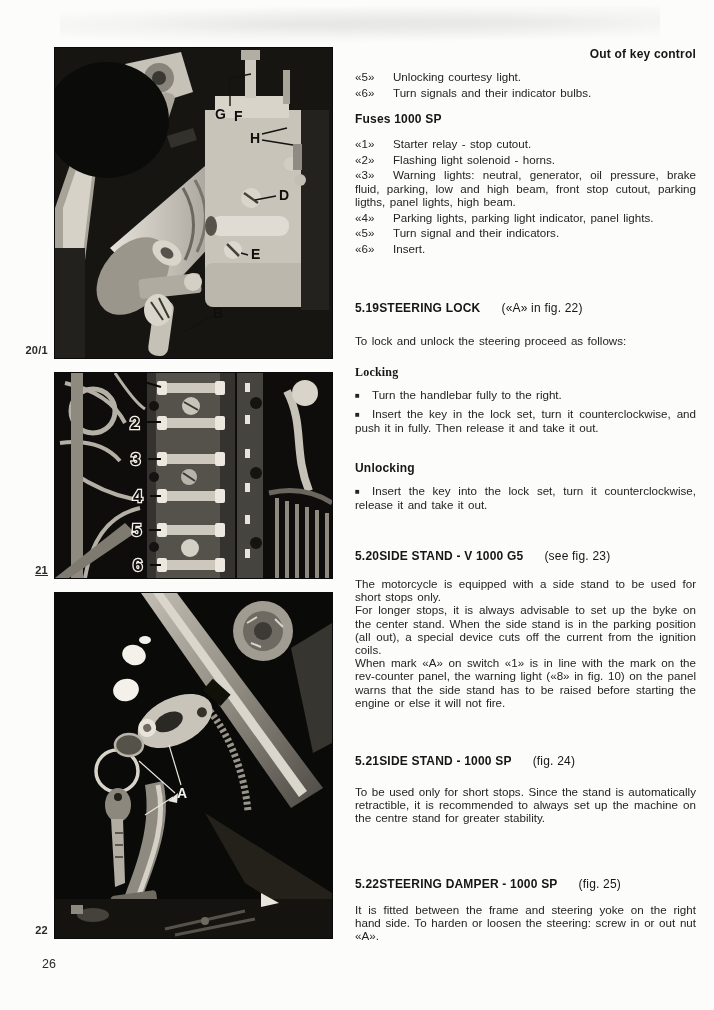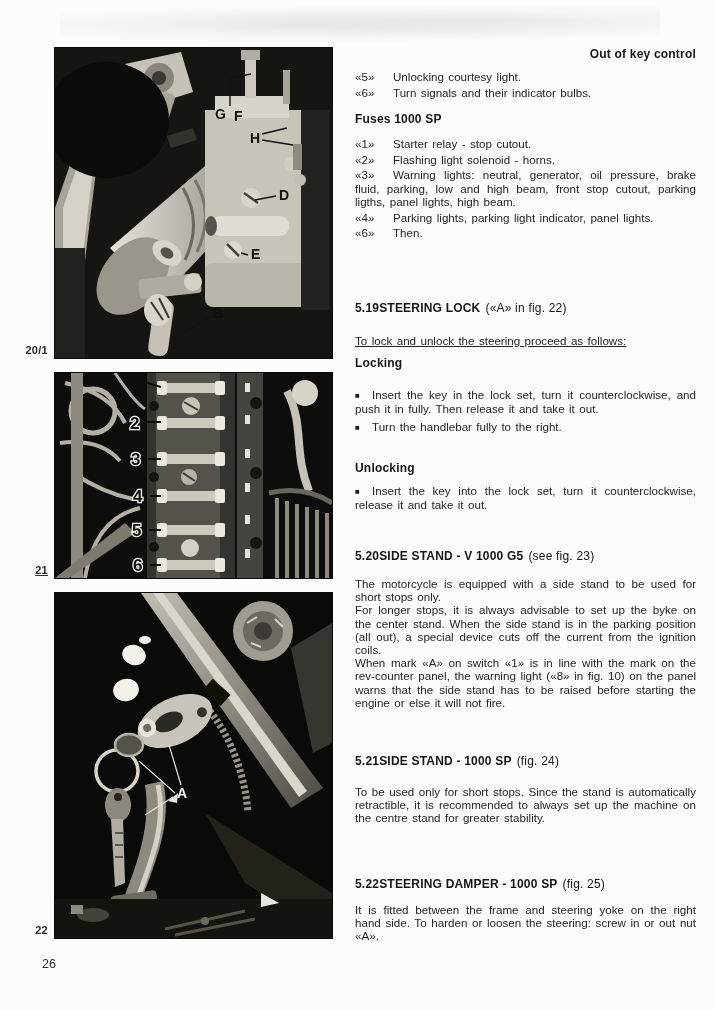--- a/index.html
+++ b/index.html
@@ -24,21 +24,21 @@
   }
   #cap1{left:12px;top:344px;}
   #cap2{left:12px;top:564px;text-decoration:underline;}
   #cap3{left:12px;top:924px;}
   .pagenum{position:absolute;left:42px;top:957px;font-size:12.5px;color:#2a2a2a;}
 
   .col{position:absolute;left:355px;width:341px;}
   .h{font-size:12px;font-weight:bold;color:#161616;letter-spacing:.2px;}
   .sec .num{font-weight:bold;}
   .sec .ttl{font-weight:bold;}
-  .sec .ref{font-weight:normal;margin-left:5px;}
+  .sec .ref{font-weight:normal;margin-left:21px;}
   .body-txt{
     font-size:11.6px;line-height:13.2px;text-align:justify;
     word-spacing:1.2px;white-space:pre-line;color:#242424;
   }
   .item{font-size:11.6px;line-height:13.2px;text-align:justify;word-spacing:1.2px;margin-bottom:2.5px;color:#242424;}
   .item .mk{display:inline-block;width:38px;}
   .blt{font-size:11.6px;line-height:13.2px;text-align:justify;word-spacing:1.2px;margin-bottom:5px;color:#242424;}
   .blt .sq{display:inline-block;width:17px;font-size:8px;vertical-align:1px;}
   svg{display:block;}
 </style>
@@ -308,31 +308,32 @@
   <div class="item"><span class="mk">«6»</span><span>Turn signals and their indicator bulbs.</span></div>
 </div>
 
 <div class="col h" style="top:112px;">Fuses 1000 SP</div>
 
 <div class="col" style="top:137px;">
   <div class="item"><span class="mk">«1»</span><span>Starter relay - stop cutout.</span></div>
   <div class="item"><span class="mk">«2»</span><span>Flashing light solenoid - horns.</span></div>
   <div class="item"><span class="mk">«3»</span><span>Warning lights: neutral, generator, oil pressure, brake fluid, parking, low and high beam, front stop cutout, parking ligths, panel lights, high beam.</span></div>
   <div class="item"><span class="mk">«4»</span><span>Parking lights, parking light indicator, panel lights.</span></div>
-  <div class="item"><span class="mk">«6»</span><span>Then.</span></div>
+  <div class="item"><span class="mk">«5»</span><span>Turn signal and their indicators.</span></div>
+  <div class="item"><span class="mk">«6»</span><span>Insert.</span></div>
 </div>
 
 <div class="col h sec" style="top:301px;">
   <span class="num">5.19</span><span class="ttl">STEERING LOCK</span><span class="ref">(«A» in fig. 22)</span>
 </div>
-<div class="col body-txt" style="top:334px;text-decoration:underline;">To lock and unlock the steering proceed as follows:</div>
-<div class="col h" style="top:356px;">Locking</div>
+<div class="col body-txt" style="top:334px;">To lock and unlock the steering proceed as follows:</div>
+<div class="col h" style="top:365px;font-family:Liberation Serif, serif;">Locking</div>
 <div class="col" style="top:388px;">
+  <div class="blt"><span class="sq">■</span><span>Turn the handlebar fully to the right.</span></div>
   <div class="blt"><span class="sq">■</span><span>Insert the key in the lock set, turn it counterclockwise, and push it in fully. Then release it and take it out.</span></div>
-  <div class="blt"><span class="sq">■</span><span>Turn the handlebar fully to the right.</span></div>
 </div>
 <div class="col h" style="top:461px;">Unlocking</div>
 <div class="col" style="top:484px;">
   <div class="blt"><span class="sq">■</span><span>Insert the key into the lock set, turn it counterclockwise, release it and take it out.</span></div>
 </div>
 
 <div class="col h sec" style="top:549px;">
   <span class="num">5.20</span><span class="ttl">SIDE STAND - V 1000 G5</span><span class="ref">(see fig. 23)</span>
 </div>
 <div class="col body-txt" style="top:577px;">The motorcycle is equipped with a side stand to be used for short stops only.

